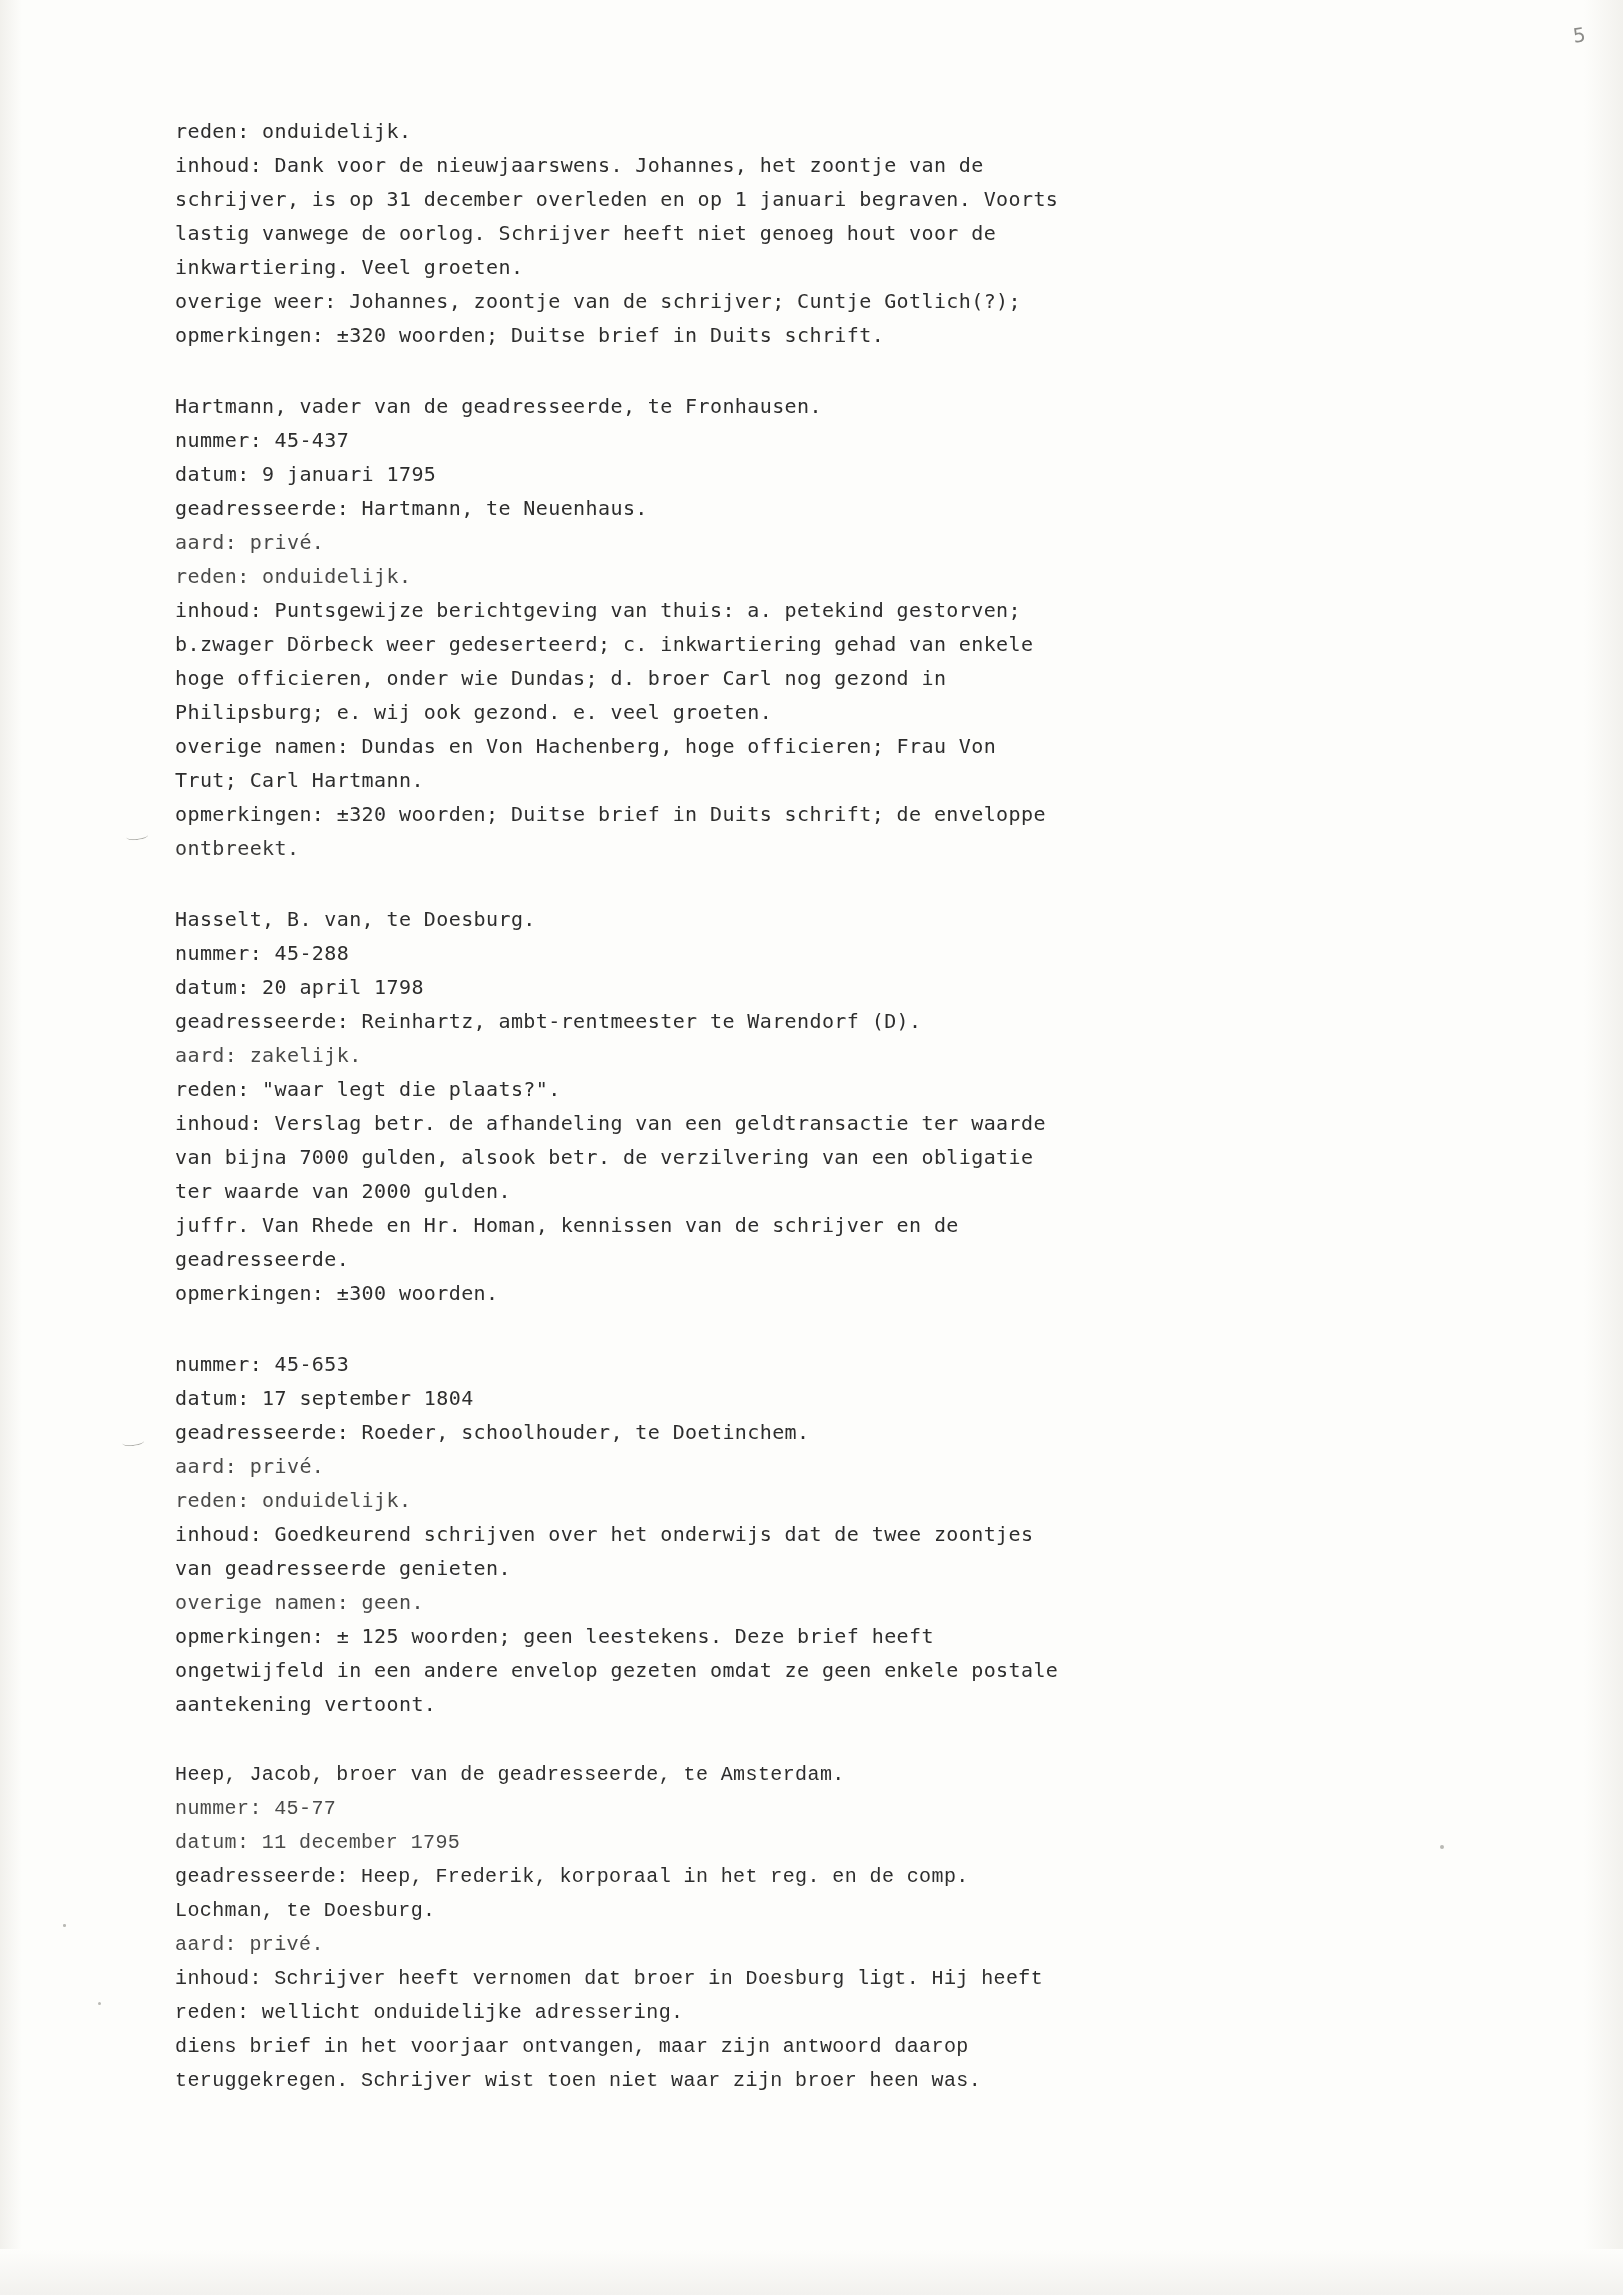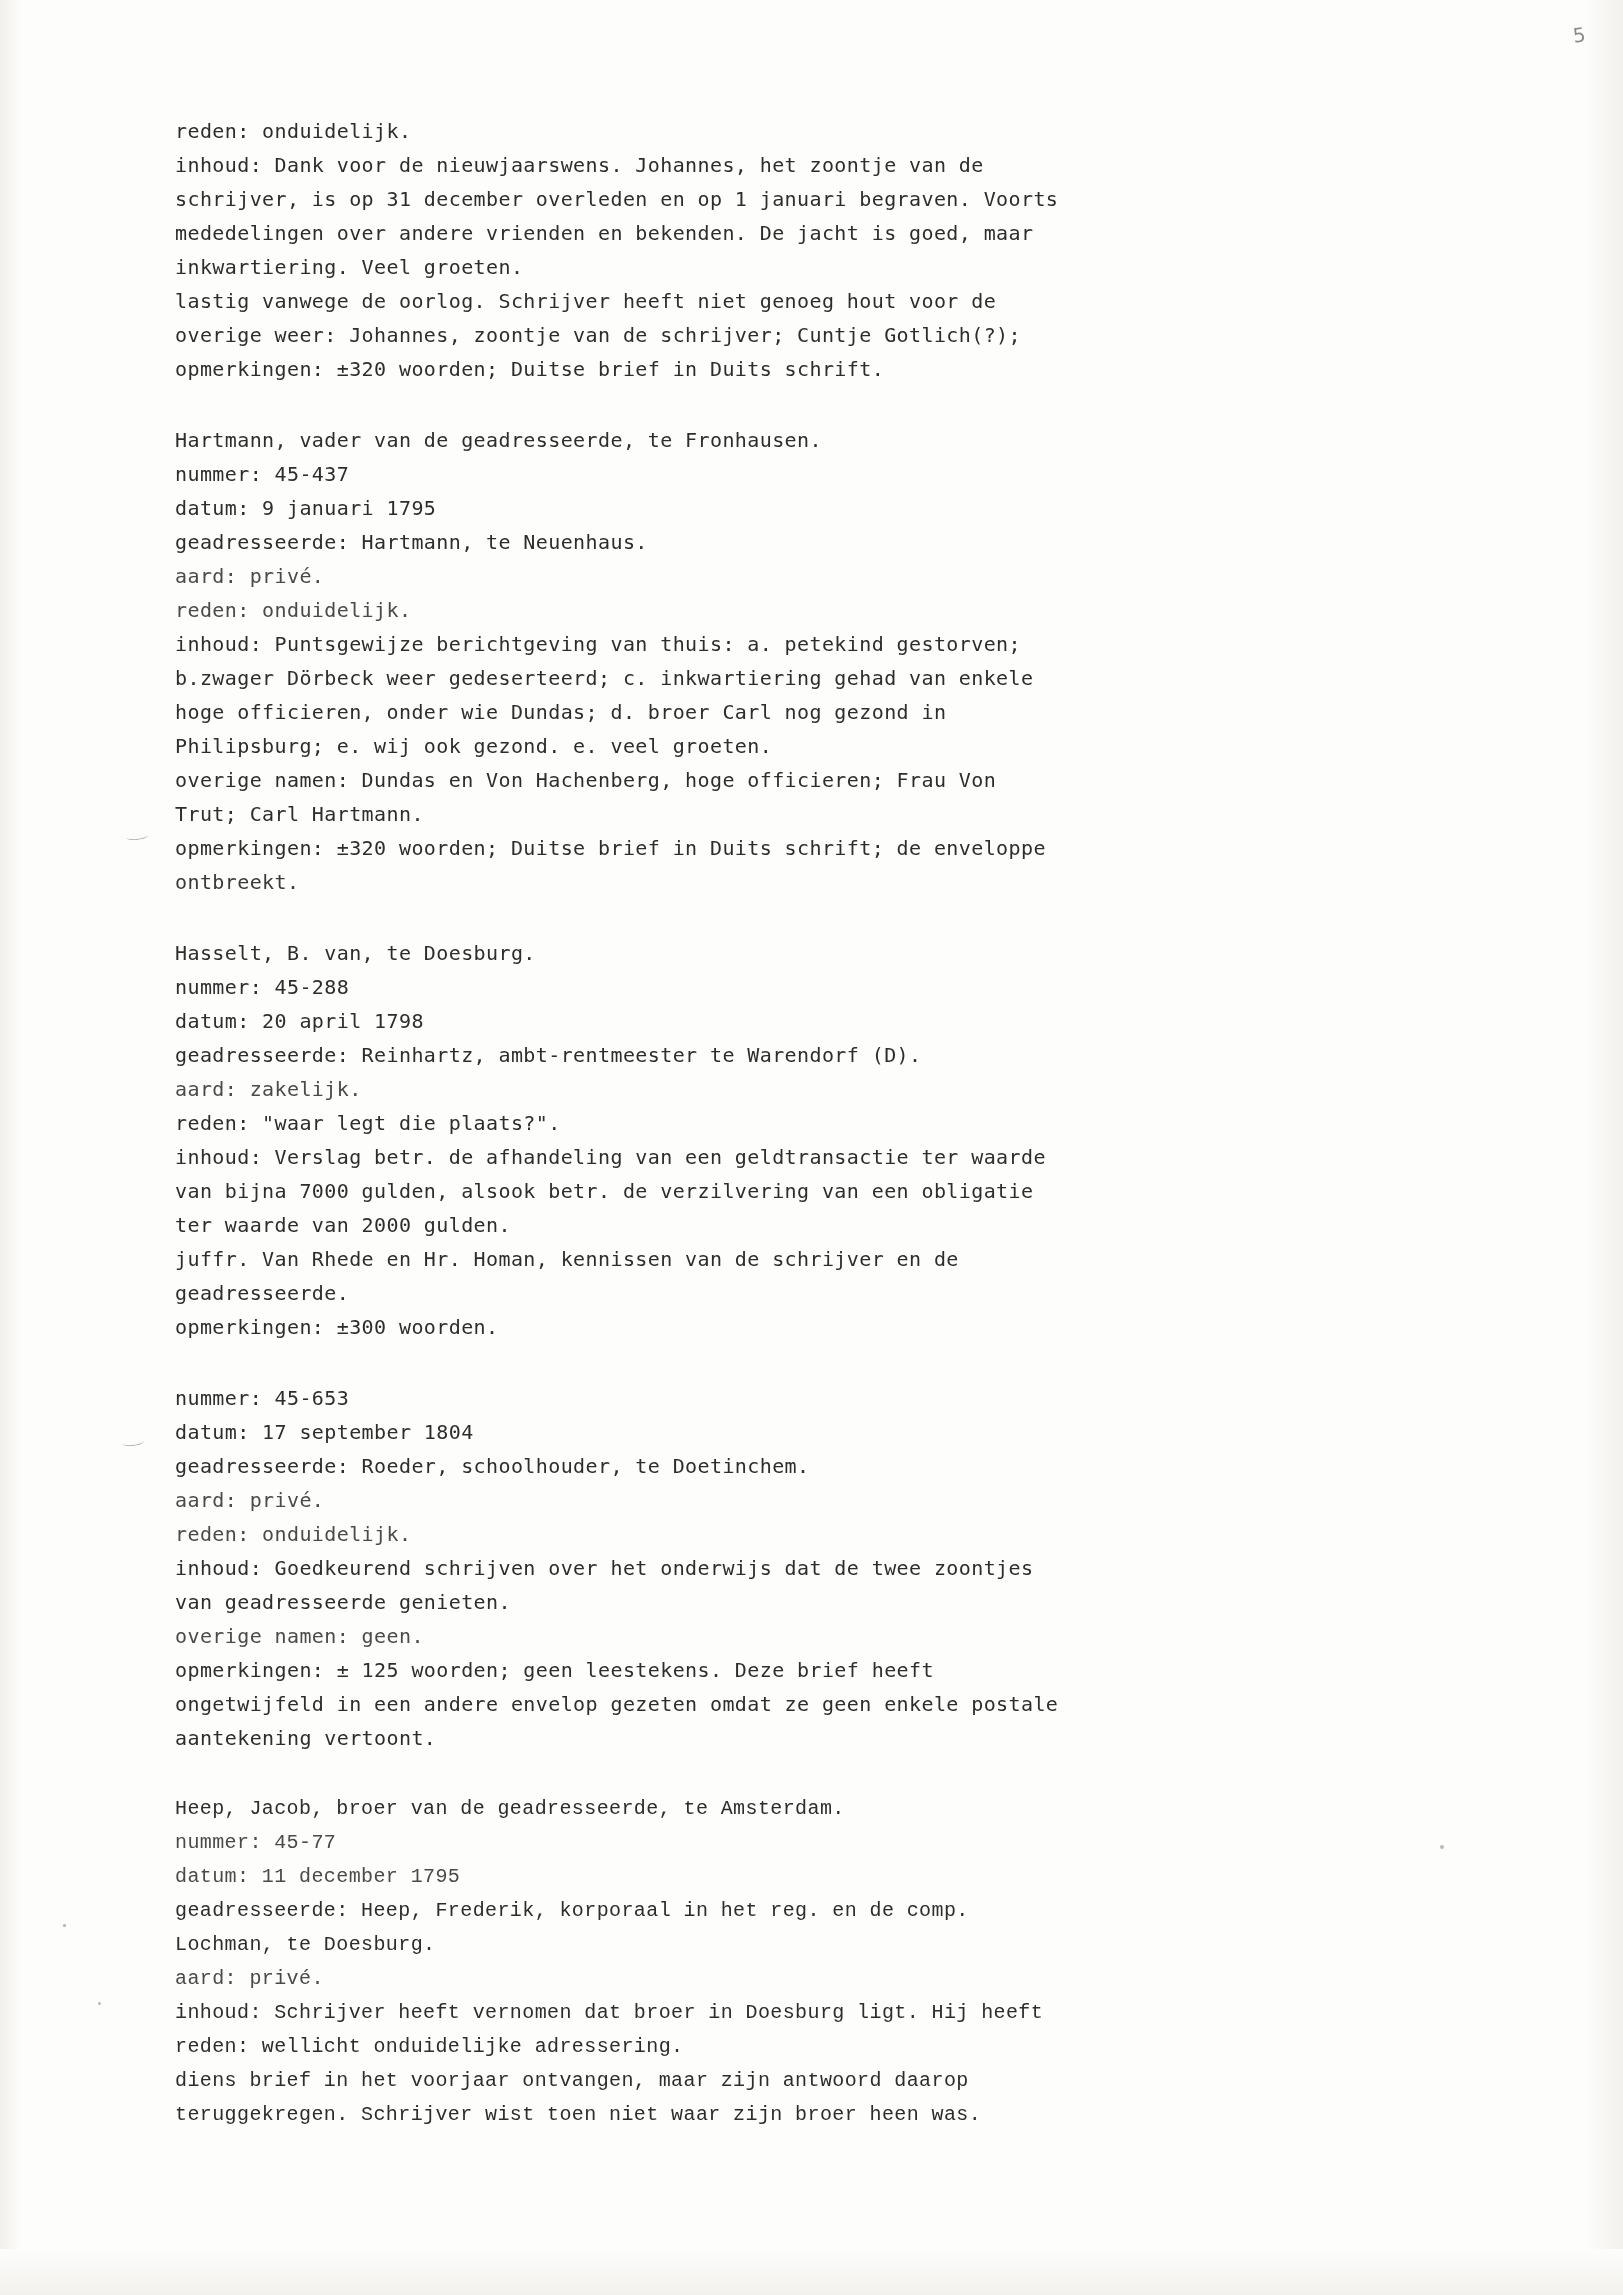--- a/index.html
+++ b/index.html
@@ -101,23 +101,22 @@
   <div class="speck" style="left:98px; top:2002px; width:3.3px; height:3.3px;"></div>
   <div class="speck" style="left:1440px; top:1845px; width:3.9px; height:3.9px;"></div>
   <div class="speck" style="left:63px; top:1924px; width:2.6px; height:2.6px;"></div>
 
   <div class="doc-body">
 
     <div class="entry">
       <div class="line">reden: onduidelijk.</div>
       <div class="line">inhoud: Dank voor de nieuwjaarswens. Johannes, het zoontje van de</div>
       <div class="line">schrijver, is op 31 december overleden en op 1 januari begraven. Voorts</div>
-      <div class="line">mededelingen over andere vrienden en bekenden. De jacht is goed, maar</div>
+      <div class="line">lastig vanwege de oorlog. Schrijver heeft niet genoeg hout voor de</div>
       <div class="line">inkwartiering. Veel groeten.</div>
-      <div class="line">lastig vanwege de oorlog. Schrijver heeft niet genoeg hout voor de</div>
       <div class="line">overige weer: Johannes, zoontje van de schrijver; Cuntje Gotlich(?);</div>
       <div class="line">opmerkingen: ±320 woorden; Duitse brief in Duits schrift.</div>
     </div>
 
     <div class="entry">
       <div class="line">Hartmann, vader van de geadresseerde, te Fronhausen.</div>
       <div class="line">nummer: 45-437</div>
       <div class="line">datum: 9 januari 1795</div>
       <div class="line">geadresseerde: Hartmann, te Neuenhaus.</div>
       <div class="line pale">aard: privé.</div>

